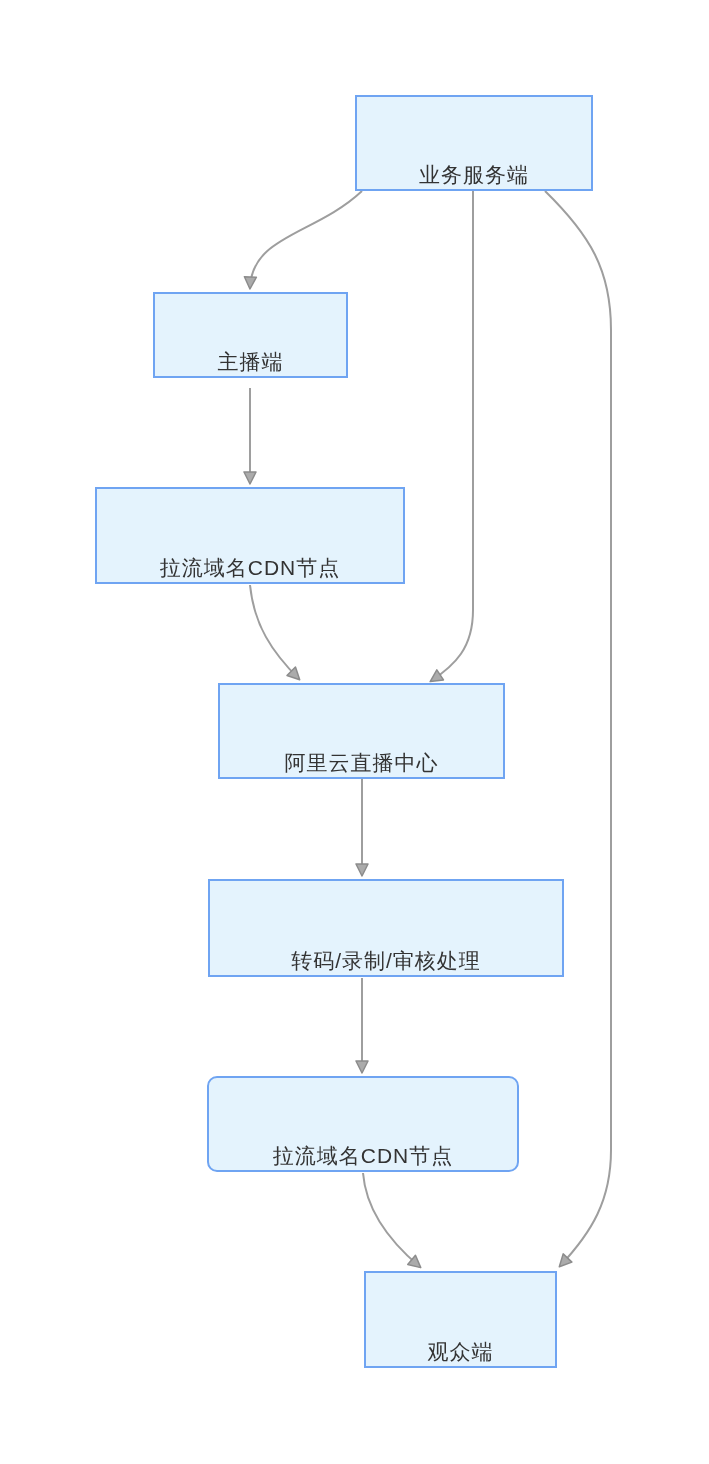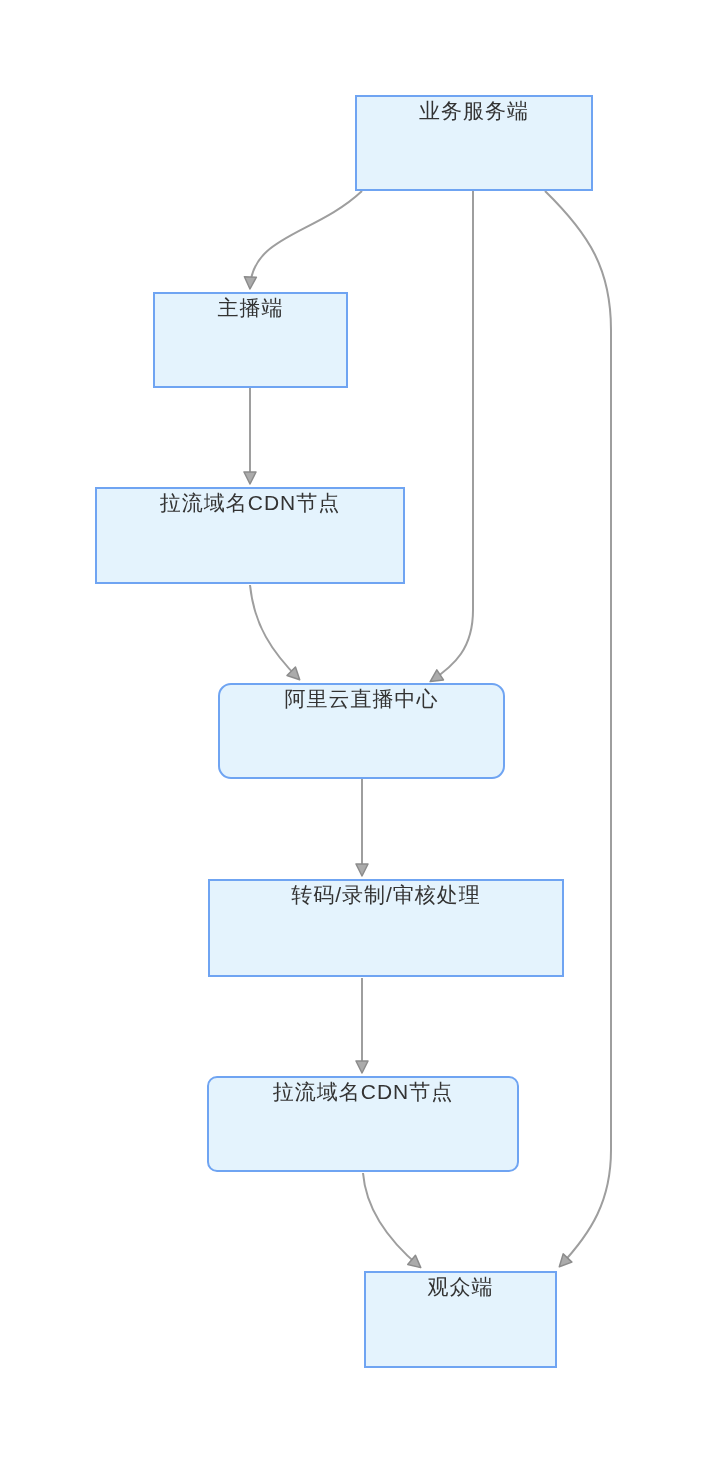--- a/index.html
+++ b/index.html
@@ -32,31 +32,31 @@
     stroke: var(--arrow-stroke, #8c8c8c);
     stroke-width: 1.5;
     stroke-linejoin: round;
   }
   .node {
     position: absolute;
     box-sizing: border-box;
     background: var(--node-fill, #e4f3fd);
     border: 2px solid var(--node-border, #6fa4f2);
     display: flex;
-    align-items: flex-start;
+    align-items: flex-end;
     justify-content: center;
     color: var(--node-text, #333333);
     font-size: 21px;
     letter-spacing: 1px;
     text-align: center;
   }
   .n1 { left: 355px; top:   95px; width: 238px; height: 96px; }
-  .n2 { left: 153px; top:  292px; width: 195px; height: 96px; }
+  .n2 { left: 153px; top:  292px; width: 195px; height: 86px; }
   .n3 { left:  95px; top:  487px; width: 310px; height: 97px; }
-  .n4 { left: 218px; top:  683px; width: 287px; height: 96px; border-radius: 13px; }
+  .n4 { left: 218px; top:  683px; width: 287px; height: 96px; }
   .n5 { left: 208px; top:  879px; width: 356px; height: 98px; }
   .n6 { left: 207px; top: 1076px; width: 312px; height: 96px; border-radius: 10px; }
   .n7 { left: 364px; top: 1271px; width: 193px; height: 97px; font-family: Liberation Serif, serif; }
 </style>
 </head>
 <body>
 
 <div class="canvas">
 
   <svg class="edges" viewBox="0 0 709 1464" xmlns="http://www.w3.org/2000/svg">

